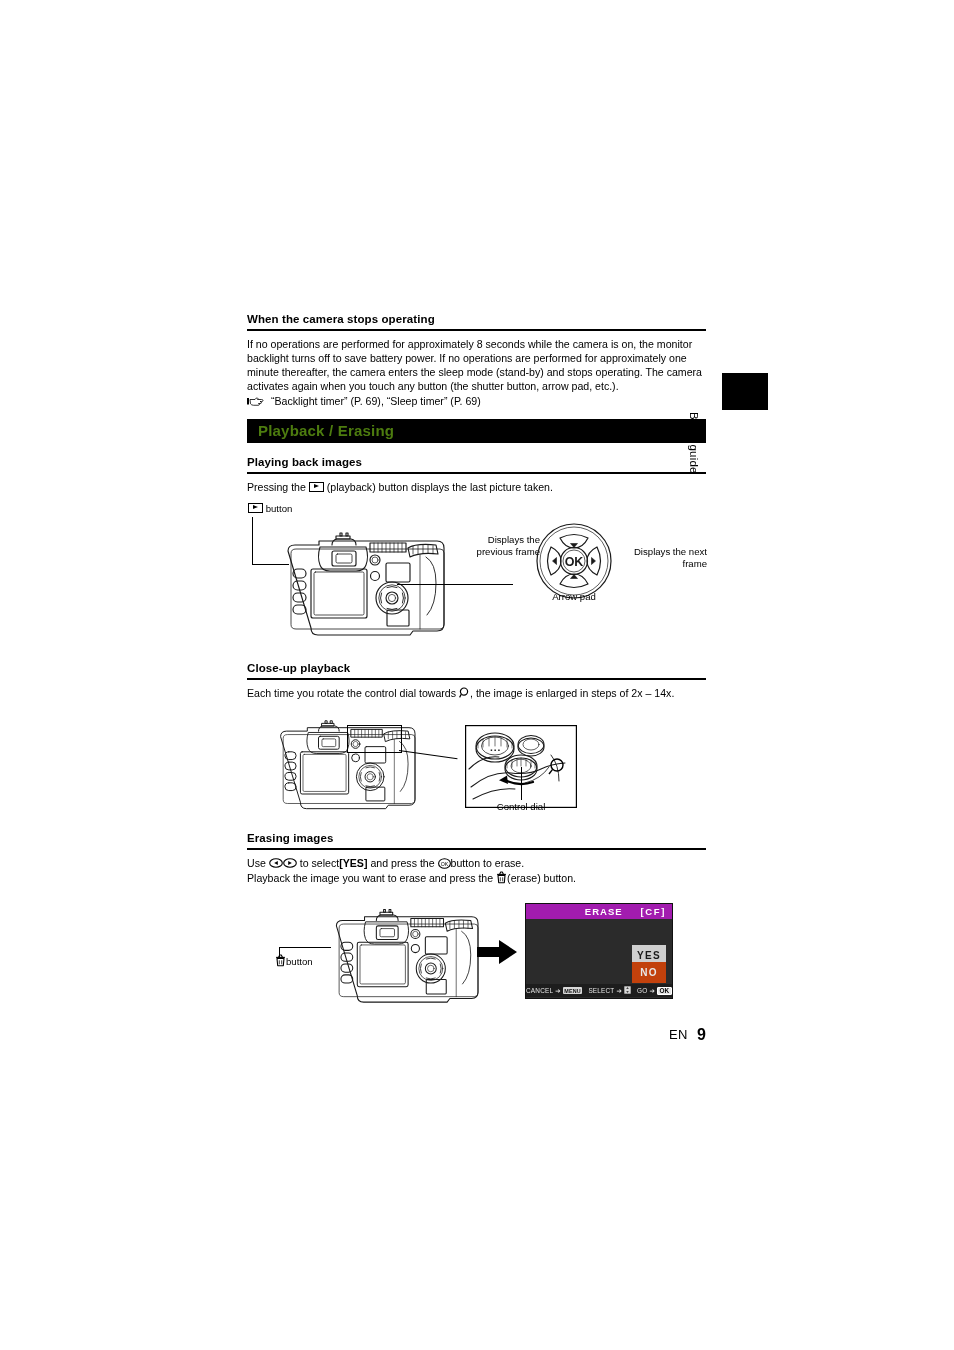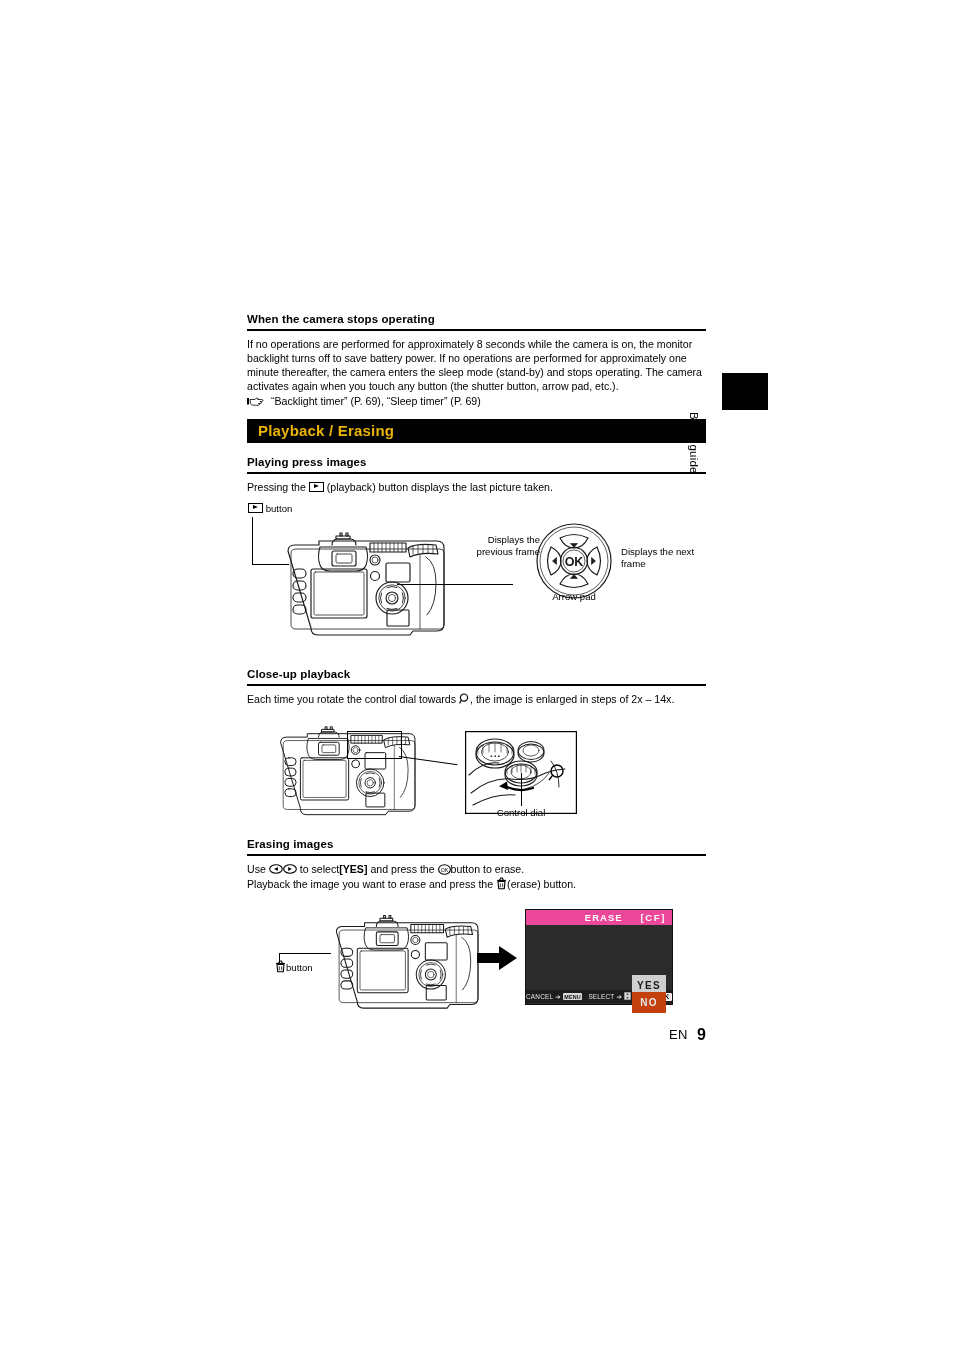--- a/index.html
+++ b/index.html
@@ -67,21 +67,21 @@
     width: 17px;
     height: 11px;
     margin-right: 7px;
     position: relative;
     top: 1px;
   }
 
   
   .section-bar {
     background: #000000;
-    color: #eab308;
+    color: #4d7c0f;
     font-size: 15px;
     font-weight: bold;
     height: 24px;
     line-height: 24px;
     padding-left: 11px;
     margin-top: 11px;
     margin-bottom: 12px;
     letter-spacing: 0.2px;
   }
 
@@ -129,20 +129,21 @@
     vertical-align: -2px;
   }
 
   
   .figure { position: relative; width: 459px; }
 
   .caption {
     font-size: 9.6px;
     line-height: 12px;
     position: absolute;
+    text-align: right;
   }
   .caption-c { text-align: center; }
 
   
   .lead { position: absolute; background: #000; }
 
   
   .side-tab-black {
     position: absolute;
     left: 722px;
@@ -185,21 +186,21 @@
 
   
   .lcd {
     position: absolute;
     background: #2b2b2b;
     border: 1px solid #111;
     box-sizing: border-box;
   }
   .lcd-title {
     height: 15px;
-    background: #ec4899;
+    background: #a21caf;
     color: #ffffff;
     display: flex;
     align-items: center;
     justify-content: flex-end;
     font-size: 9.5px;
     font-weight: bold;
     letter-spacing: 1px;
     padding-right: 6px;
     gap: 18px;
   }
@@ -210,21 +211,20 @@
     right: 6px;
     width: 34px;
     height: 21px;
     font-size: 10px;
     font-weight: bold;
     letter-spacing: 1.3px;
     display: flex;
     align-items: center;
     justify-content: center;
     box-sizing: border-box;
-    margin-top: 24px;
   }
   .lcd-yes { top: 26px; background: #cfcfcf; color: #1a1a1a; }
   .lcd-no  { top: 43px; background: #c2410c; color: #e8e8e8; }
   .lcd-bar {
     height: 13px;
     background: #1d1d1d;
     display: flex;
     align-items: center;
     justify-content: center;
     gap: 6px;
@@ -274,21 +274,21 @@
         <svg width="17" height="11" viewBox="0 0 34 22">
           <rect x="0" y="4" width="4" height="13" fill="#000"></rect>
           <path d="M6 7 h10 q2 -4 5 -3 q2 1 0 3 h8 q3 0 3 2 q0 2 -3 2 h-3 q3 0 3 2 q0 2 -3 2 h-3 q2 0 2 1.7 q0 1.8 -3 1.8 h-9 q-4 0 -6 -3 z" fill="none" stroke="#000" stroke-width="1.6" stroke-linejoin="round"></path>
         </svg>
       </span>
       <span>“Backlight timer” (P. 69), “Sleep timer” (P. 69)</span>
     </div>
 
     <div class="section-bar">Playback / Erasing</div>
 
-    <h2 class="h-sub">Playing press images</h2>
+    <h2 class="h-sub">Playing back images</h2>
     <div class="rule"></div>
     <p class="body-text">
       <span>Pressing the</span>
       <span class="ico-playback"></span>
       <span>(playback) button displays the last picture taken.</span>
     </p>
 
     <div class="figure" style="height:148px; margin-top:8px;">
 
       <div style="position:absolute; left:1px; top:0px; font-size:9.6px; line-height:12px; white-space:nowrap;">
@@ -380,21 +380,21 @@
       </svg>
 
       <div class="caption" style="left:374px; top:43px; width:86px;">
         <div>Displays the next</div>
         <div>frame</div>
       </div>
 
       <div class="caption caption-c" style="left:280px; top:88px; width:94px;">Arrow pad</div>
     </div>
 
-    <h2 class="h-sub" style="margin-top:16px;">Close-up playback</h2>
+    <h2 class="h-sub" style="margin-top:10px;">Close-up playback</h2>
     <div class="rule"></div>
     <p class="body-text">
       <span>Each time you rotate the control dial towards</span>
       <span class="ico-mag">
         <svg width="11" height="12" viewBox="0 0 11 12">
           <circle cx="5" cy="4.6" r="3.6" fill="none" stroke="#000" stroke-width="1.2"></circle>
           <line x1="2.2" y1="7.4" x2="0.6" y2="10.4" stroke="#000" stroke-width="1.2"></line>
         </svg>
       </span><span>, the image is enlarged in steps of 2x – 14x.</span>
     </p>

